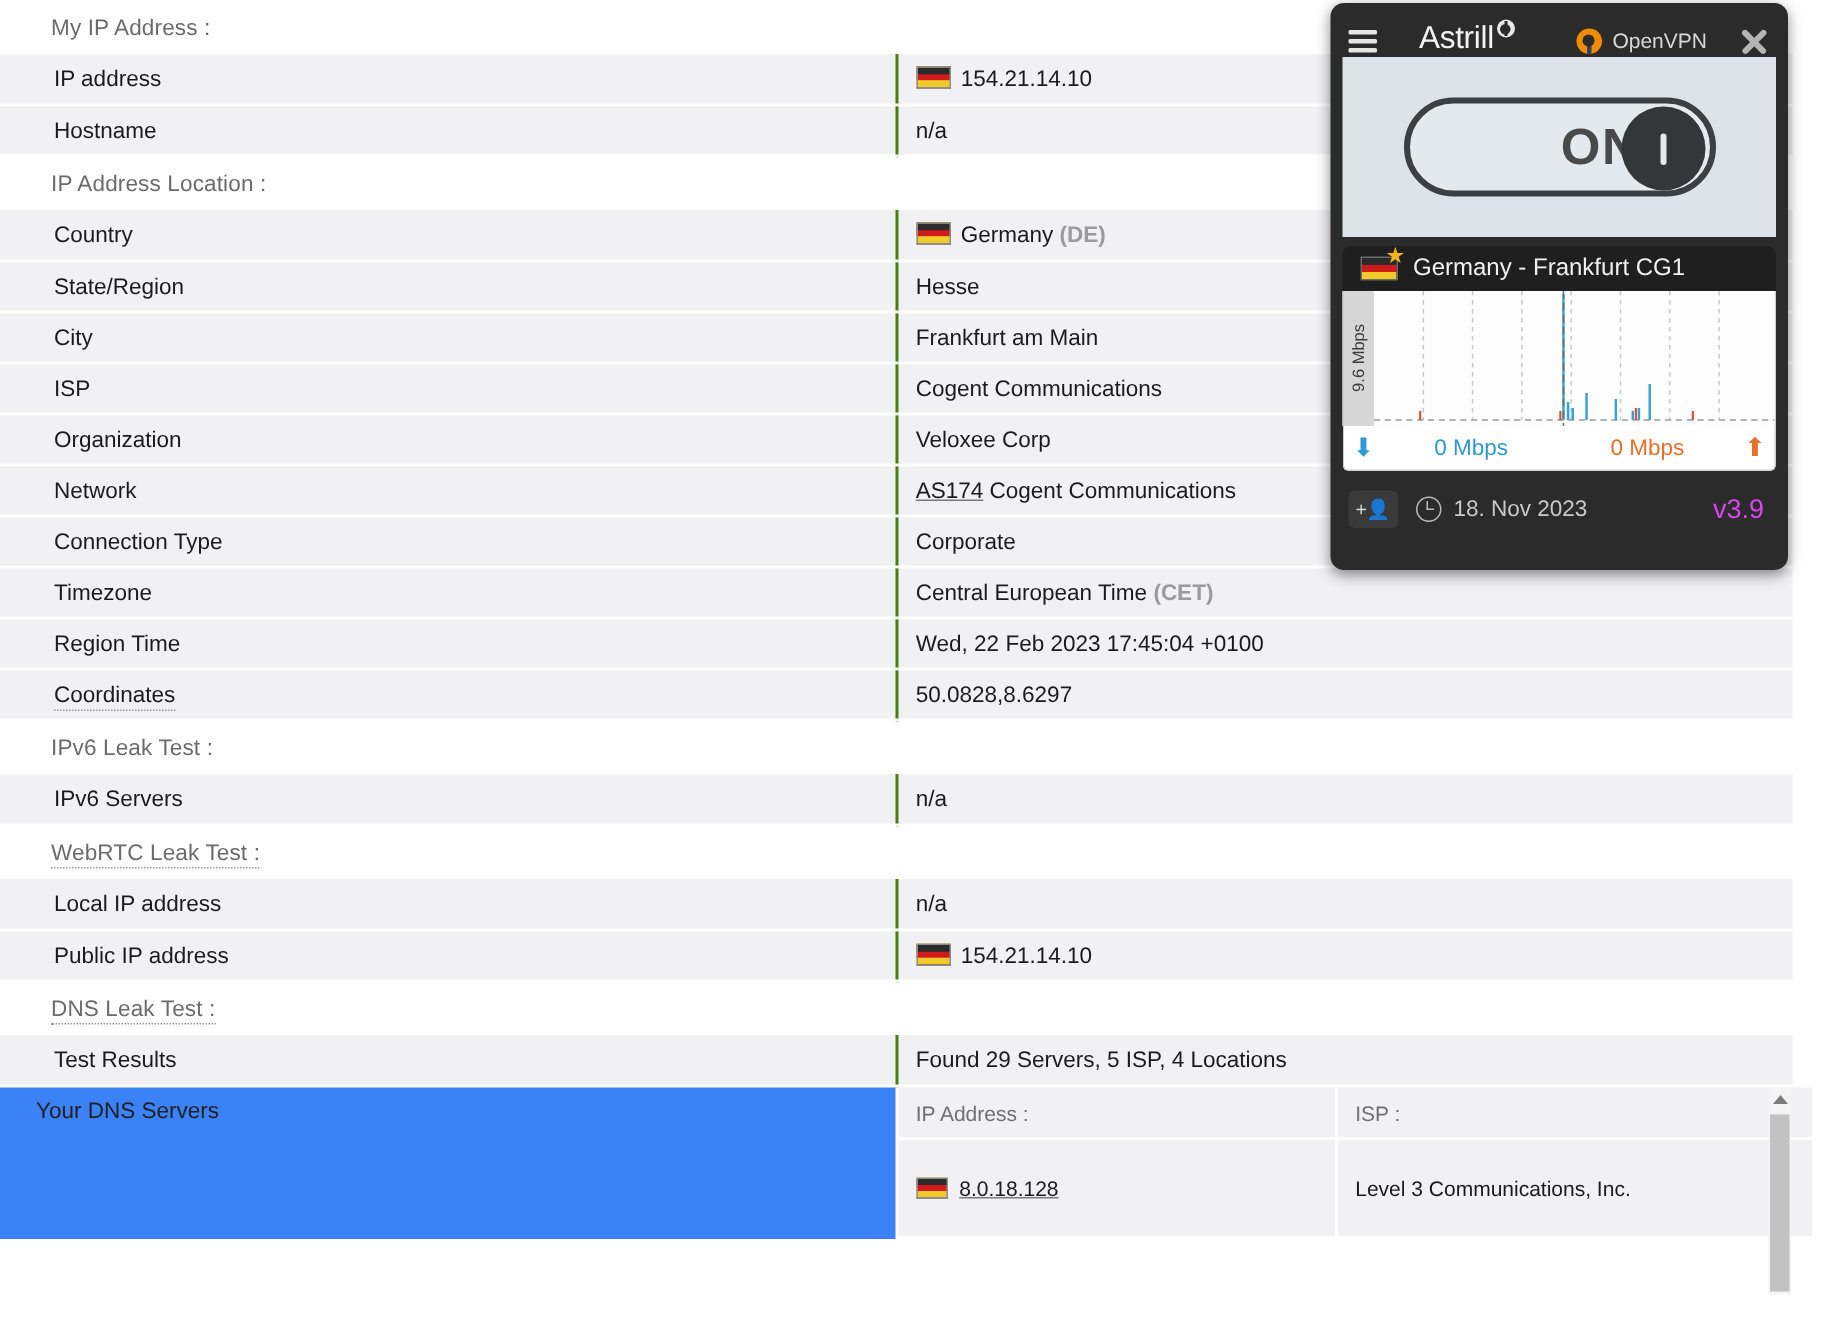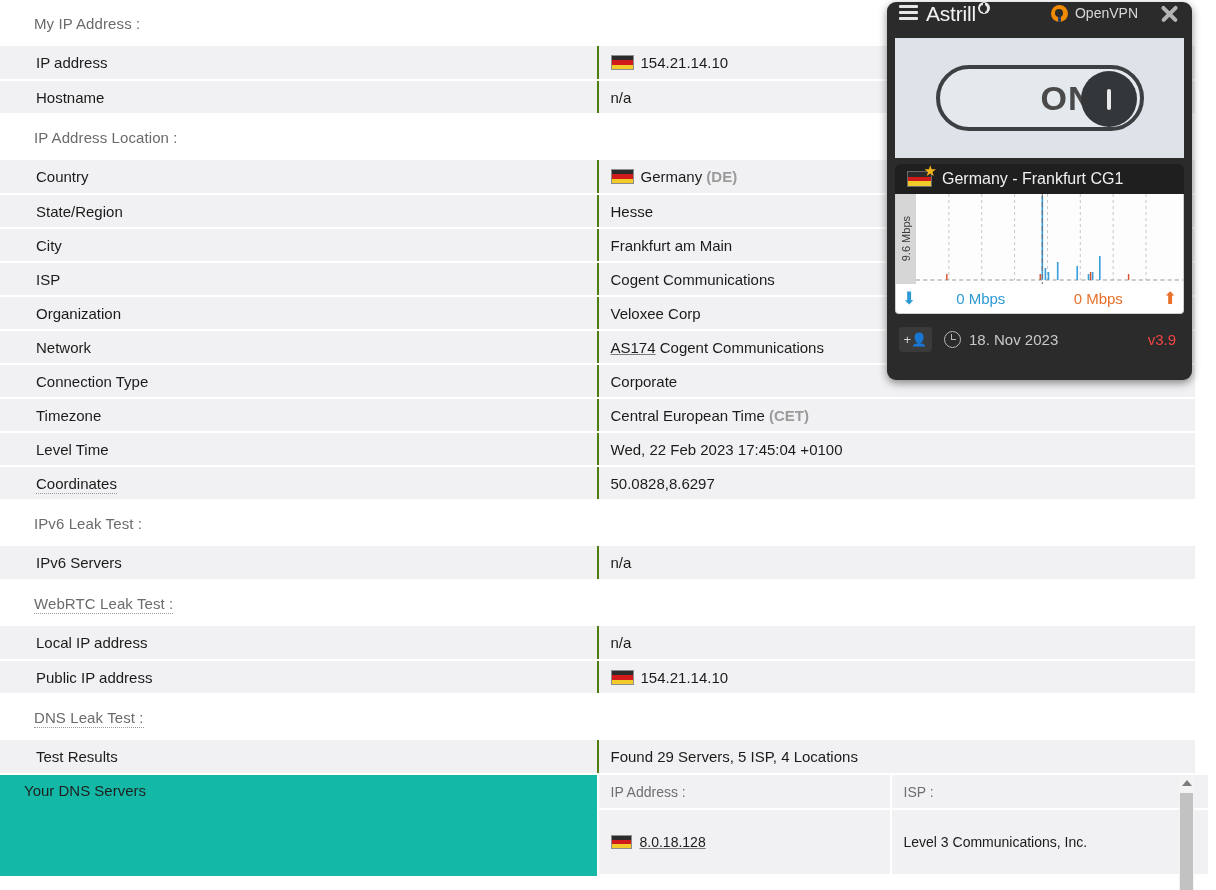--- a/index.html
+++ b/index.html
@@ -14,21 +14,21 @@
     width: 1216px; height: 890px;
     background: #ffffff;
   }
 
   
   .iptable { width: 1195px; border-collapse: collapse; table-layout: fixed; }
   .iptable td { vertical-align: middle; }
 
   tr.section-row td {
     background: #ffffff;
-    height: 46px;
+    height: 36px;
     padding: 0 0 0 34px;
     font-size: 15px;
     color: #6b6b6b;
     letter-spacing: .1px;
   }
   tr.data-row td {
     background: #f1f1f3;
     height: 34px;
     border-bottom: 2px solid #ffffff;
     font-size: 15px;
@@ -113,22 +113,23 @@
     left: 887px; top: 2px;
     width: 305px; height: 378px;
     background: #2b2b2b;
     border-radius: 9px;
     box-shadow: 0 3px 9px rgba(0,0,0,.45);
     padding: 0 8px;
     overflow: hidden;
   }
   .a-head {
     height: 36px;
-    display: flex; align-items: flex-start;
+    display: flex; align-items: flex-end;
     padding: 0 2px 0 4px;
+    gap: 20px;
   }
   .burger { width: 19px; margin-right: 8px; }
   .burger span {
     display: block; height: 2.6px; background: #e6e6e6; margin: 3.3px 0;
     border-radius: 1px;
   }
   .brand {
     color: #f2f2f2; font-size: 21px; letter-spacing: -.2px;
     font-family: "Liberation Sans", sans-serif;
   }
@@ -264,21 +265,21 @@
   }
   .clock::before {
     content: ""; position: absolute; left: 5.5px; top: 2.5px;
     width: 1.6px; height: 5.5px; background: #b9b9b9;
   }
   .clock::after {
     content: ""; position: absolute; left: 6px; top: 7px;
     width: 4.5px; height: 1.6px; background: #b9b9b9;
   }
   .a-date { color: #c9c9c9; font-size: 15px; }
-  .a-ver  { margin-left: auto; color: #ef4444; font-size: 15px; padding-right: 4px; }
+  .a-ver  { margin-left: auto; color: #d946ef; font-size: 18px; padding-right: 4px; }
 </style>
 </head>
 <body>
 
 <div id="page">
 
   <table class="iptable">
     <tbody>
 
       <tr class="section-row">
@@ -344,21 +345,21 @@
 
       <tr class="data-row">
         <td class="k">Timezone</td>
         <td class="v">
           <span>Central European Time</span>
           <span class="muted">(CET)</span>
         </td>
       </tr>
 
       <tr class="data-row">
-        <td class="k">Level Time</td>
+        <td class="k">Region Time</td>
         <td class="v">Wed, 22 Feb 2023 17:45:04 +0100</td>
       </tr>
 
       <tr class="data-row">
         <td class="k">
           <span class="dotted">Coordinates</span>
         </td>
         <td class="v">50.0828,8.6297</td>
       </tr>
 
@@ -394,21 +395,21 @@
           <span class="dotted">DNS Leak Test :</span>
         </td>
       </tr>
 
       <tr class="data-row">
         <td class="k">Test Results</td>
         <td class="v">Found 29 Servers, 5 ISP, 4 Locations</td>
       </tr>
 
       <tr>
-        <td class="k" style="background:#14b8a6;vertical-align:top;padding-top:7px;height:auto;border-right:2px solid #fff;font-size:15px;padding-left:24px;">Your DNS Servers</td>
+        <td class="k" style="background:#3b82f6;vertical-align:top;padding-top:7px;height:auto;border-right:2px solid #fff;font-size:15px;padding-left:24px;">Your DNS Servers</td>
         <td style="padding:0;vertical-align:top;">
           <div class="dns-wrap">
             <table class="dnstable">
               <tbody>
                 <tr class="dns-head">
                   <td class="col-ip">IP Address :</td>
                   <td class="col-isp">ISP :</td>
                   <td>Location :</td>
                 </tr>
                 <tr class="dns-body">

